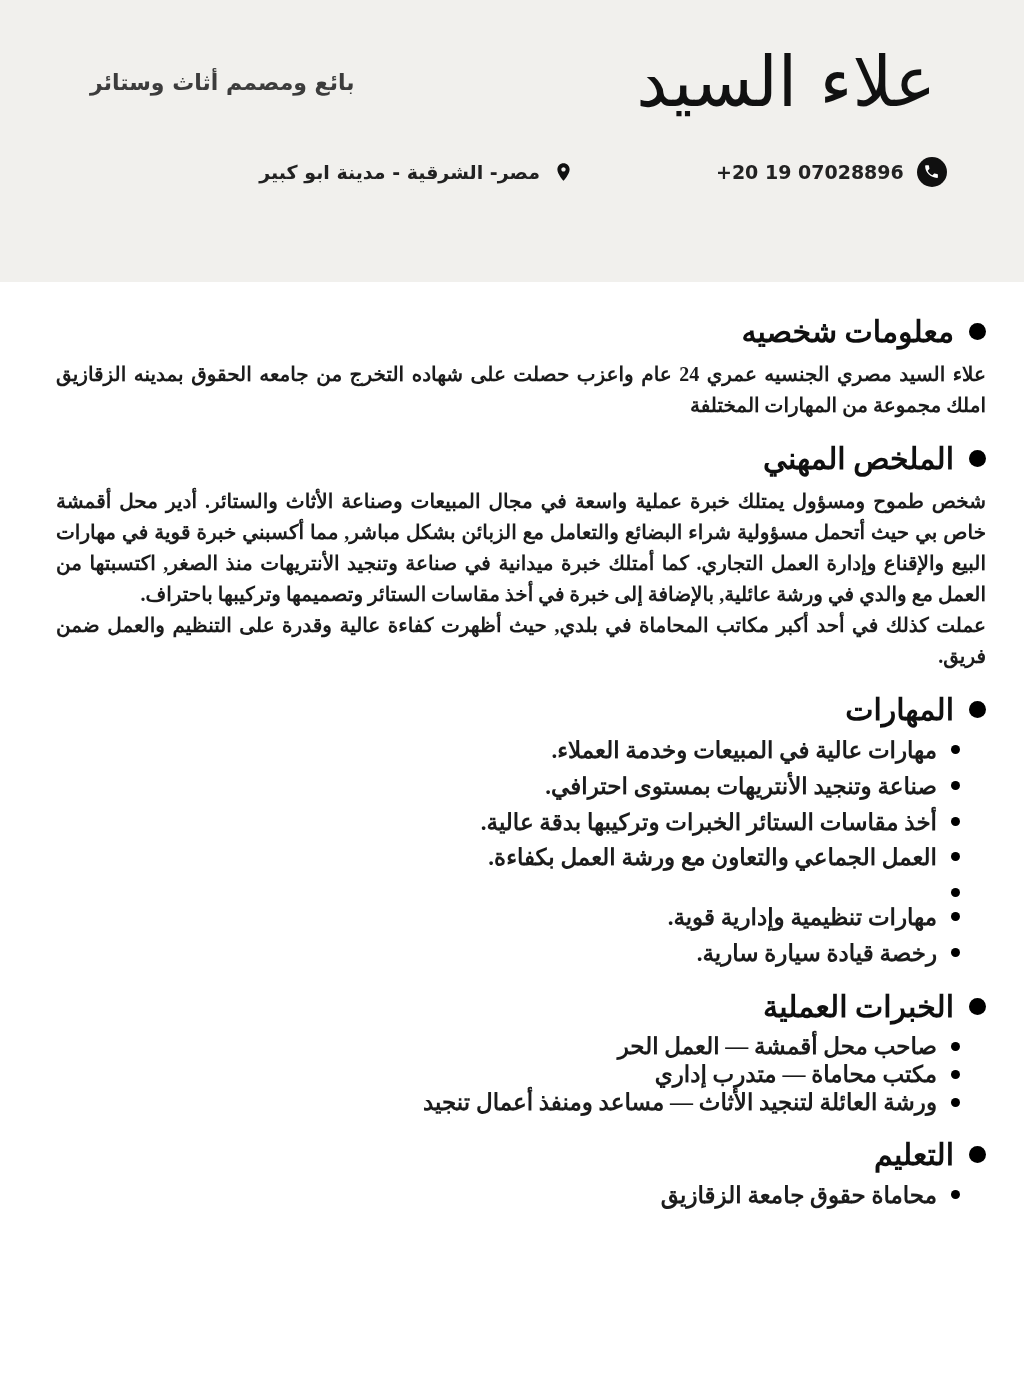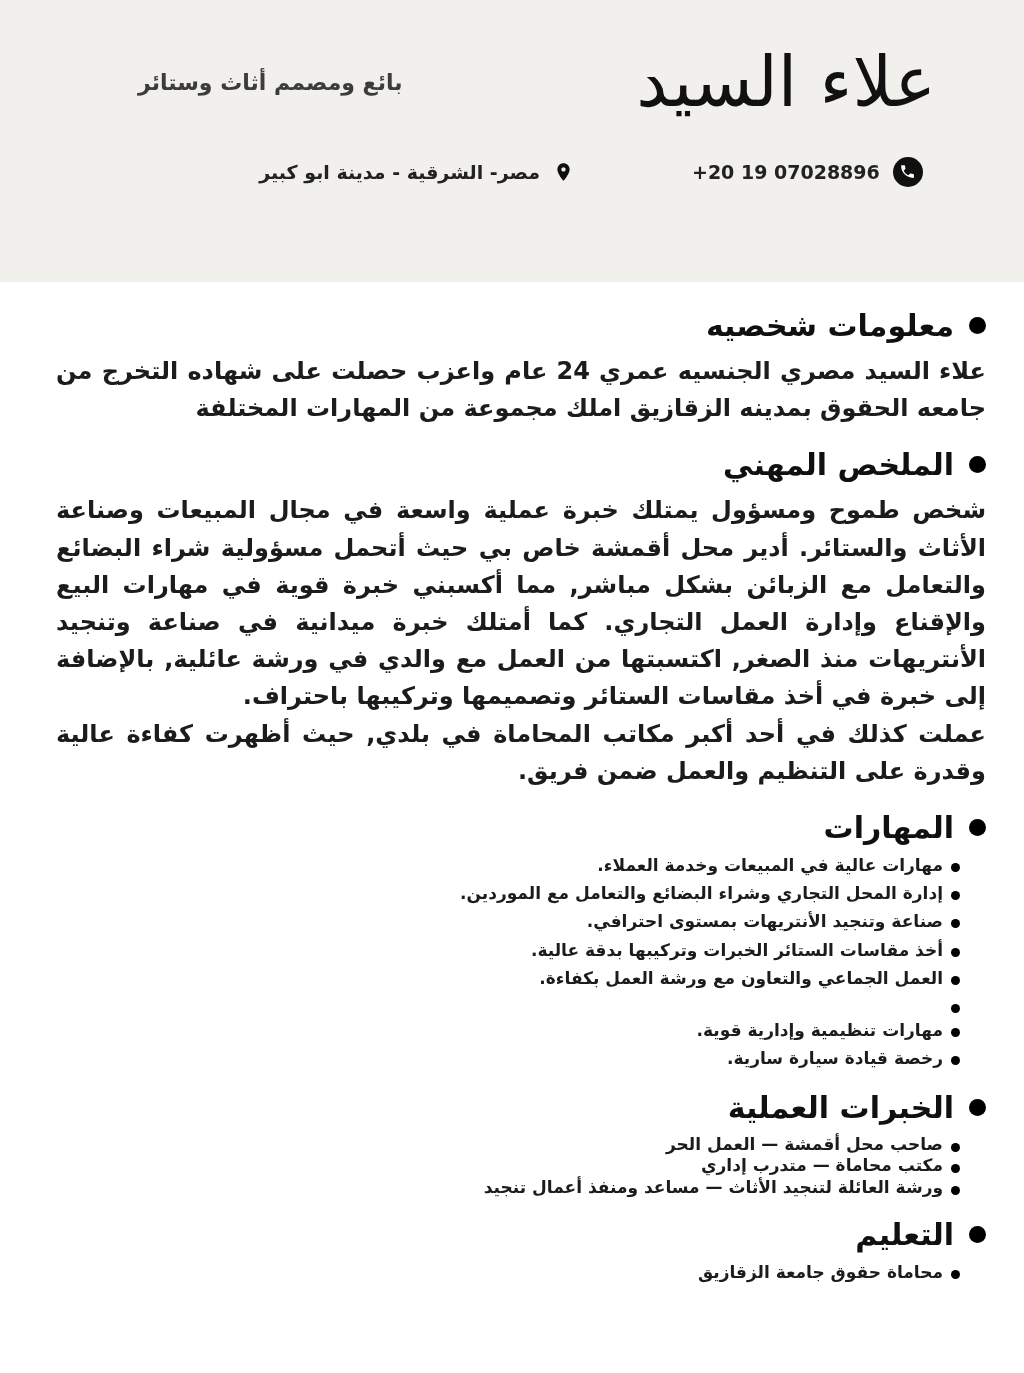--- a/index.html
+++ b/index.html
@@ -35,54 +35,54 @@
     line-height: 1.15;
     color: #111;
     letter-spacing: 1px;
     white-space: nowrap;
   }
   .subtitle {
     font-size: 22px;
     font-weight: 700;
     color: #3c3c3c;
     white-space: nowrap;
-    margin-left: 48px;
   }
   .contact-row {
     display: flex;
     justify-content: center;
     align-items: center;
     gap: 118px;
     margin-top: 34px;
     transform: translateX(78px);
   }
   .contact-item {
     display: flex;
     align-items: center;
     gap: 13px;
     font-size: 19px;
     font-weight: 700;
     color: #222;
     white-space: nowrap;
+    margin-left: 24px;
   }
   .icon-circle {
     width: 30px;
     height: 30px;
     border-radius: 50%;
     background: #101010;
     display: flex;
     align-items: center;
     justify-content: center;
     flex: 0 0 auto;
   }
   .pin-wrap { display: flex; align-items: center; flex: 0 0 auto; }
   .phone-text { direction: ltr; unicode-bidi: embed; }
 
   
-  .main { padding: 6px 38px 0 56px; }
+  .main { padding: 12px 38px 0 56px; font-family: Liberation Serif, serif; }
 
   .section-header {
     display: flex;
     align-items: center;
     gap: 15px;
     margin: 18px 0 8px;
   }
   .section-dot {
     width: 17px;
     height: 17px;
@@ -90,34 +90,34 @@
     background: #000;
     flex: 0 0 auto;
   }
   .section-title {
     font-size: 30px;
     font-weight: 700;
     color: #101010;
     line-height: 1.3;
   }
   .para {
-    font-size: 24px;
+    font-size: 20px;
     font-weight: 700;
     line-height: 1.55;
     text-align: justify;
     color: #1c1c1c;
   }
   .para + .para { margin-top: 0; }
 
   .bullet-list { padding-right: 26px; margin-top: 8px; }
   .bullet-item {
     display: flex;
     align-items: flex-start;
-    gap: 8px;
-    font-size: 17px;
+    gap: 14px;
+    font-size: 23px;
     font-weight: 700;
     line-height: 1.25;
     margin-bottom: 7px;
     color: #1c1c1c;
   }
   .bullet-dot {
     width: 9px;
     height: 9px;
     border-radius: 50%;
     background: #000;
@@ -180,24 +180,20 @@
         <span class="section-dot"></span>
         <h2 class="section-title">المهارات</h2>
       </div>
       <div class="bullet-list">
         <div class="bullet-item">
           <span class="bullet-dot"></span>
           <span>مهارات عالية في المبيعات وخدمة العملاء.</span>
         </div>
         <div class="bullet-item">
           <span class="bullet-dot"></span>
-          <span>إدارة المحل التجاري وشراء البضائع والتعامل مع الموردين.</span>
-        </div>
-        <div class="bullet-item">
-          <span class="bullet-dot"></span>
           <span>صناعة وتنجيد الأنتريهات بمستوى احترافي.</span>
         </div>
         <div class="bullet-item">
           <span class="bullet-dot"></span>
           <span>أخذ مقاسات الستائر الخبرات وتركيبها بدقة عالية.</span>
         </div>
         <div class="bullet-item">
           <span class="bullet-dot"></span>
           <span>العمل الجماعي والتعاون مع ورشة العمل بكفاءة.</span>
         </div>

